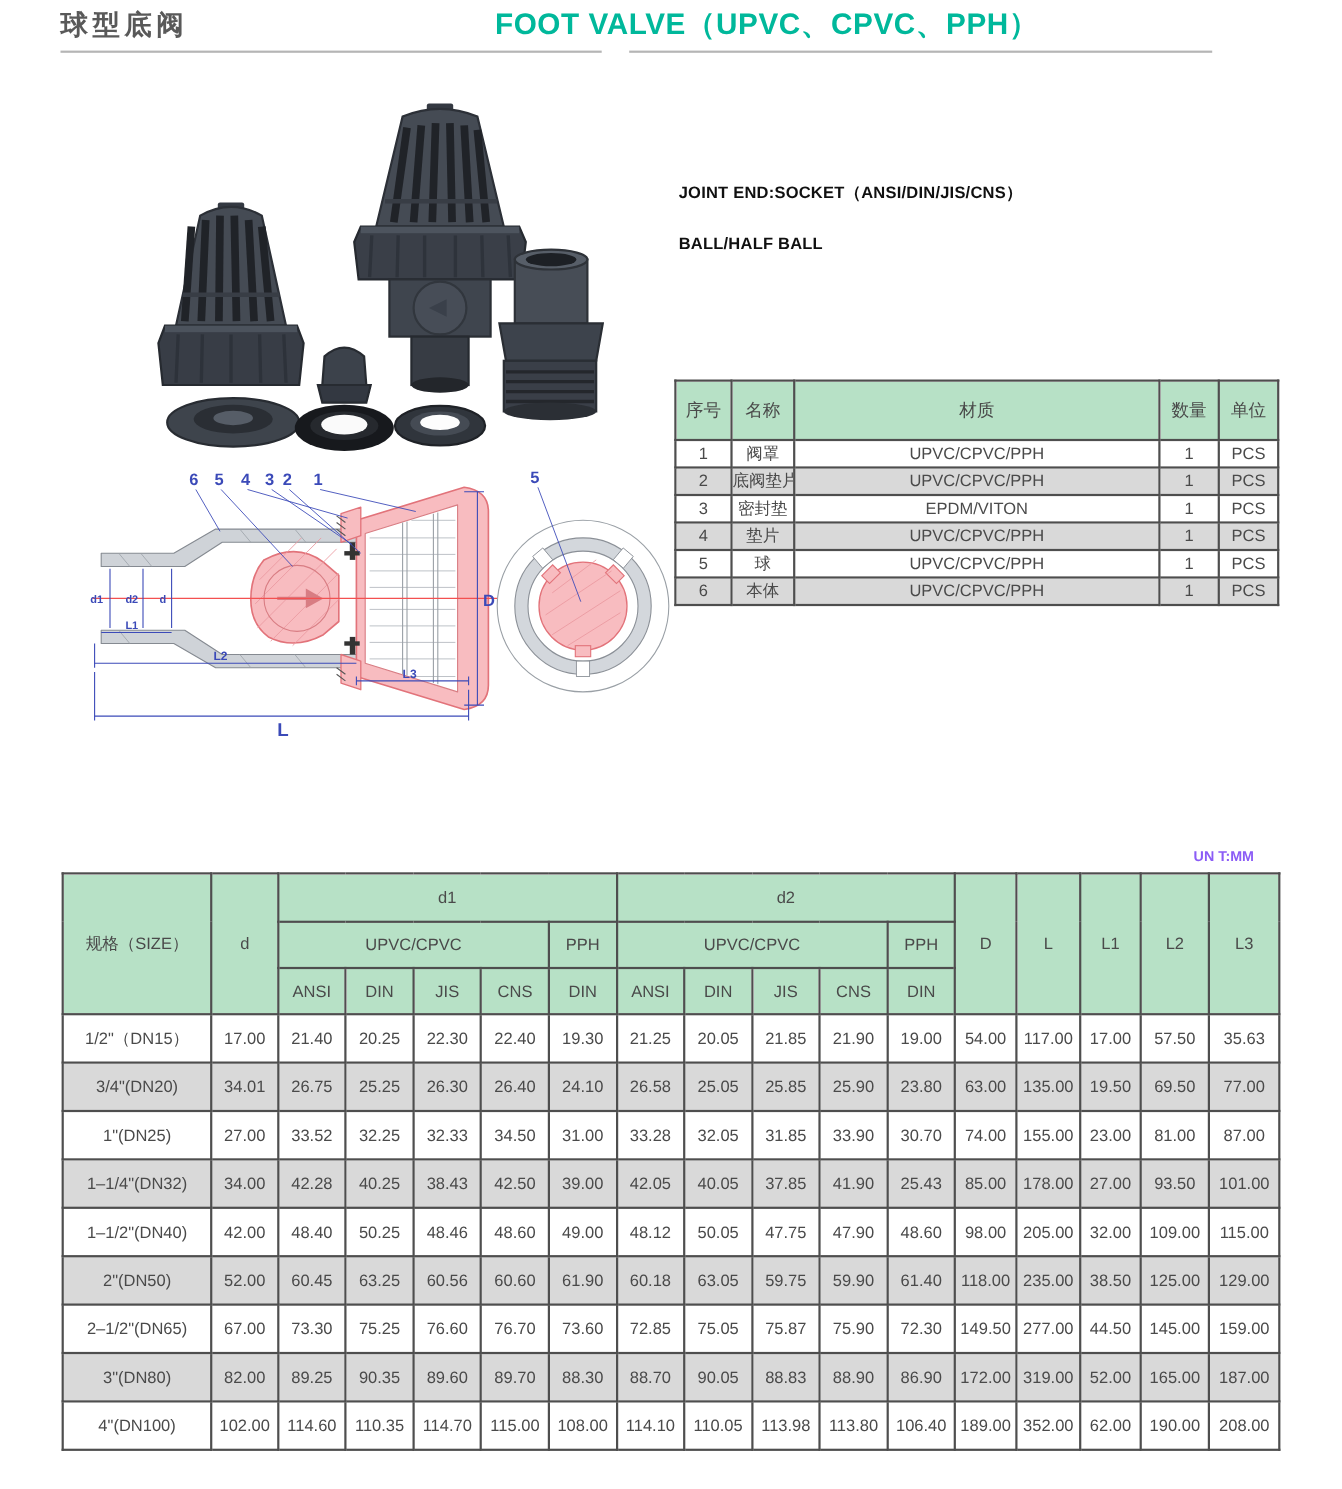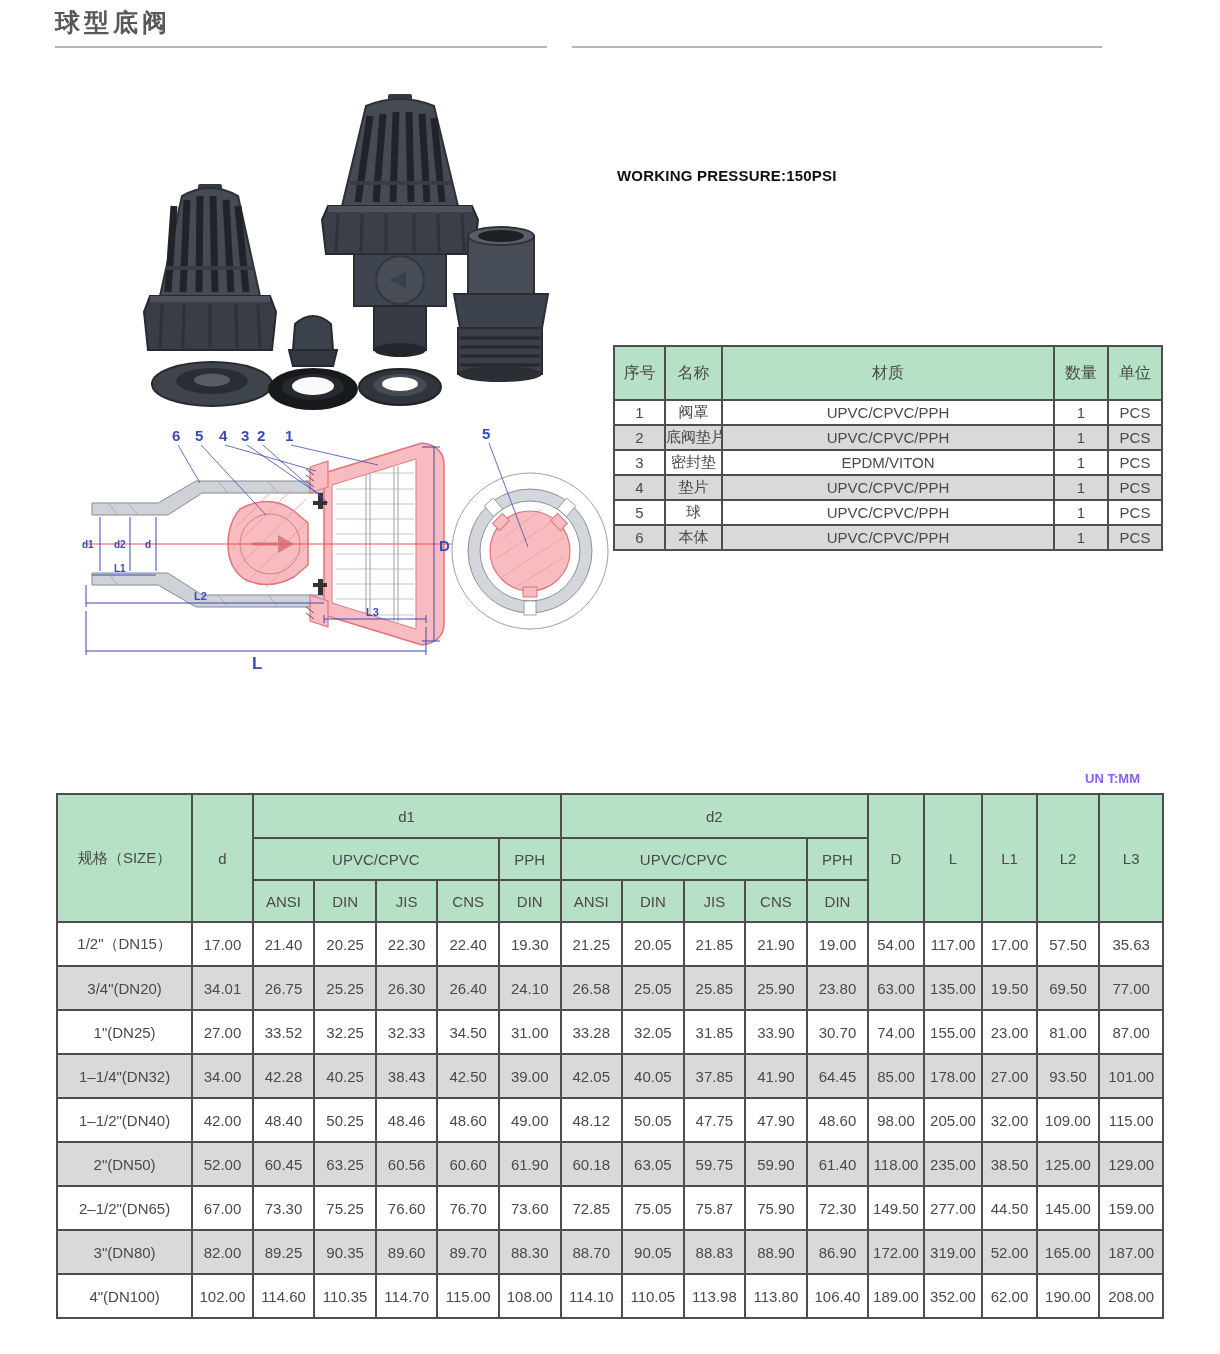--- a/index.html
+++ b/index.html
@@ -48,20 +48,21 @@
   .dims-table thead tr:nth-child(2) { height: 42px; }
   .dims-table thead tr:nth-child(3) { height: 42px; }
   .dims-table tbody tr { height: 44px; }
 </style>
 </head>
 <body>
 
 <div class="page">
 
   <div class="title-zh">球型底阀</div>
+  <div class="title-en">FOOT VALVE（UPVC、CPVC、PPH）</div>
   <div class="rule rule-left"></div>
   <div class="rule rule-right"></div>
 
   <svg class="photo" width="505" height="330" viewBox="0 0 505 330">
 
     <g>
       <rect x="318" y="6" width="24" height="10" rx="2" fill="#343942"></rect>
       <path d="M296 18 Q330 4 364 18 L388 118 L272 118 Z" fill="#454b54" stroke="#2c3037" stroke-width="2"></path>
       <line x1="300" y1="28" x2="288" y2="114" stroke="#202328" stroke-width="7"></line>
       <line x1="313" y1="26" x2="306" y2="114" stroke="#202328" stroke-width="7"></line>
@@ -250,21 +251,22 @@
       <line x1="424" y1="116" x2="464" y2="86" stroke="#eb9aa0" stroke-width="0.8"></line>
       <line x1="418" y1="136" x2="478" y2="96" stroke="#eb9aa0" stroke-width="0.8"></line>
       <line x1="424" y1="154" x2="486" y2="114" stroke="#eb9aa0" stroke-width="0.8"></line>
       <line x1="438" y1="164" x2="486" y2="134" stroke="#eb9aa0" stroke-width="0.8"></line>
       <line x1="411" y1="20" x2="450" y2="124" stroke="#3b4ab8" stroke-width="0.8"></line>
       <text x="404" y="16" fill="#3b4ab8" font-size="15" font-weight="bold" font-family="Liberation Sans, sans-serif">5</text>
     </g>
   </svg>
 
   <div class="specs">
-    <div class="spec-line">WORKING PRESSURE:150PSI</div>
+    <div class="spec-line">JOINT END:SOCKET（ANSI/DIN/JIS/CNS）</div>
+    <div class="spec-line">BALL/HALF BALL</div>
   </div>
 
   <table class="parts-table">
     <colgroup>
       <col style="width:51px">
         <col style="width:57px">
         <col style="width:332px">
       <col style="width:54px">
         <col style="width:54px">
     </colgroup>
@@ -439,21 +441,21 @@
           <td>34.00</td>
           <td>42.28</td>
           <td>40.25</td>
           <td>38.43</td>
           <td>42.50</td>
           <td>39.00</td>
           <td>42.05</td>
           <td>40.05</td>
           <td>37.85</td>
           <td>41.90</td>
-          <td>64.45</td>
+          <td>25.43</td>
           <td>85.00</td>
           <td>178.00</td>
           <td>27.00</td>
           <td>93.50</td>
           <td>101.00</td>
         </tr>
         <tr>
           <td>1–1/2"(DN40)</td>
           <td>42.00</td>
           <td>48.40</td>

